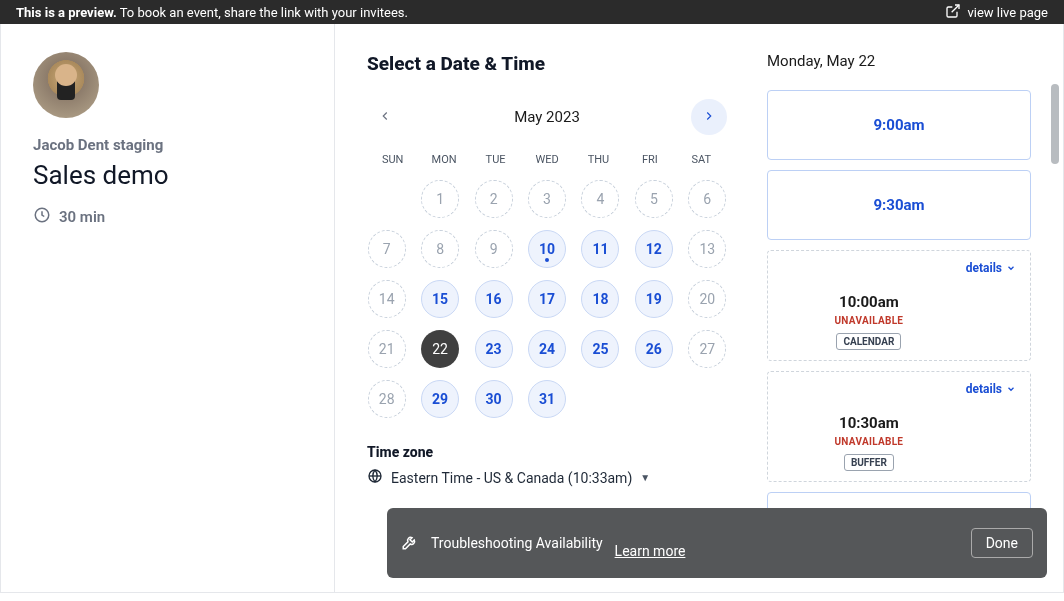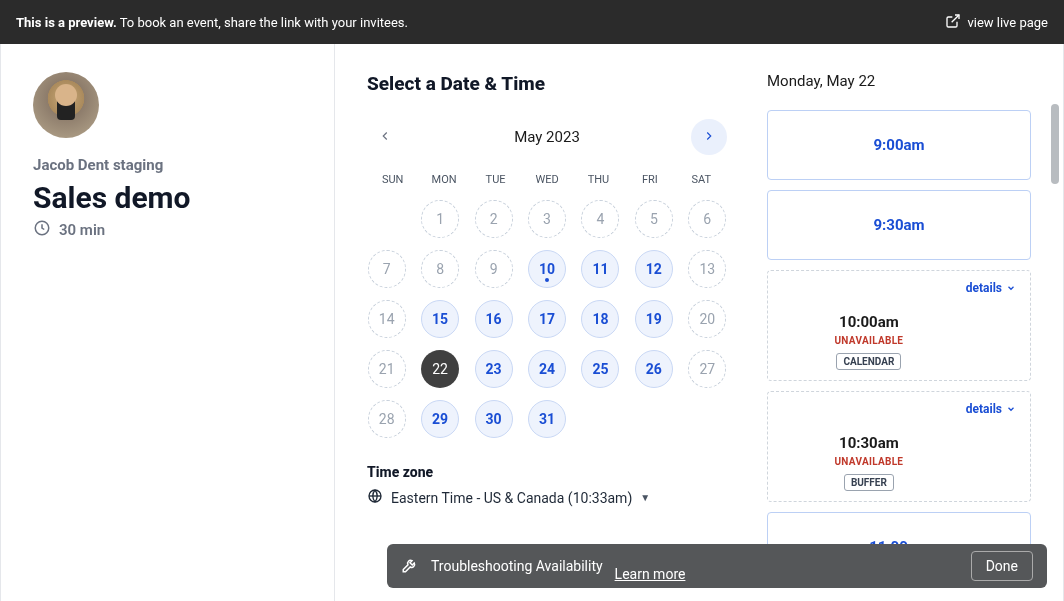--- a/index.html
+++ b/index.html
@@ -1,18 +1,18 @@
 <!DOCTYPE html>
 <html><head>
 <meta charset="utf-8">
 <style>
   * { box-sizing: border-box; margin: 0; padding: 0; font-family: -apple-system, BlinkMacSystemFont, "Segoe UI", Roboto, sans-serif; }
   body { background: #fff; }
   .topbar {
-    background: #2b2b2b; color: #fff; height: 44px;
+    background: #2b2b2b; color: #fff; height: 24px;
     display: flex; align-items: center; justify-content: space-between;
     padding: 0 16px; font-size: 13px;
   }
   .topbar .left b { font-weight: 700; }
   .topbar .right { display: flex; align-items: center; gap: 6px; cursor: pointer; }
   .topbar .right svg { width: 16px; height: 16px; }
   .app {
     display: flex; position: relative;
     width: 1064px; height: 569px;
     border: 1px solid #e5e7eb; border-top: none;
@@ -29,21 +29,21 @@
   }
   .avatar::after {
     content:""; position:absolute; left:22px; top:12px; width:22px; height:22px;
     background:#d9b48a; border-radius:50%;
   }
   .avatar::before {
     content:""; position:absolute; left:24px; top:26px; width:18px; height:22px;
     background:#222; border-radius:4px;
   }
   .hostname { font-weight: 700; color: #6b7280; font-size: 15px; margin-bottom: 6px; }
-  .title { font-weight: 700; font-size: 30px; color: #111827; margin-bottom: 4px; }
+  .title { font-weight: 400; font-size: 26px; color: #111827; margin-bottom: 16px; }
   .duration { display: flex; align-items: center; gap: 8px; color: #6b7280; font-weight: 600; font-size: 15px; }
   .duration svg { width: 18px; height: 18px; }
   .main { flex: 1; padding: 28px 32px 90px 32px; display: flex; gap: 40px; position: relative; overflow: hidden; }
   .main-left { flex: 0 0 360px; }
   .heading { font-weight: 800; font-size: 19px; color: #111827; margin-bottom: 24px; }
   .monthrow { display: flex; align-items: center; justify-content: space-between; gap: 18px; margin-bottom: 14px; position: relative; }
   .monthlabel { font-size: 15px; color: #1a1a1a; }
   .navbtn { width: 36px; height: 36px; border-radius: 50%; display: flex; align-items: center; justify-content: center; cursor: pointer; }
   .navbtn.next { background: #eaf0fc; }
   .navbtn svg { width: 14px; height: 14px; }
@@ -84,23 +84,23 @@
     display: flex; align-items: flex-start; justify-content: space-between;
     gap: 10px;
   }
   .slot-unavail .info { text-align: center; flex: 1; margin-top: 32px; }
   .slot-unavail .time { font-size: 15px; color: #1a1a1a; font-weight: 700; margin-bottom: 4px; }
   .slot-unavail .badge-unav { font-size: 10px; color: #c0392b; font-weight: 700; letter-spacing: 0.3px; margin-bottom: 4px; }
   .slot-unavail .reason { display: inline-block; border: 1px solid #9aa3af; font-size: 10px; font-weight: 700; padding: 2px 6px; border-radius: 3px; color: #374151; background: #fff; }
   .slot-unavail .details { color: #1a4ed4; font-size: 12px; font-weight: 700; display: flex; align-items: center; gap: 4px; cursor: pointer; white-space: nowrap; }
   .slot-unavail .details svg { width: 10px; height: 10px; }
   .footer {
-    position: absolute; bottom: 24px; left: 386px; right: 16px;
+    position: absolute; bottom: 14px; left: 386px; right: 16px;
     background: #555759; color: #fff; border-radius: 6px;
-    display: flex; align-items: center; padding: 6px 14px; gap: 12px;
+    display: flex; align-items: center; padding: 19px 14px; gap: 12px;
     font-size: 14px;
   }
   .footer svg.wrench { width: 18px; height: 18px; flex-shrink: 0; }
   .footer .link { text-decoration: underline; cursor: pointer; margin-top: 16px; }
   .footer .spacer { flex: 1; }
   .footer .done {
     border: 1px solid #aaa; background: transparent; color: #fff;
     padding: 6px 14px; border-radius: 4px; font-size: 14px; cursor: pointer;
   }
   .scrollbar-mock {

